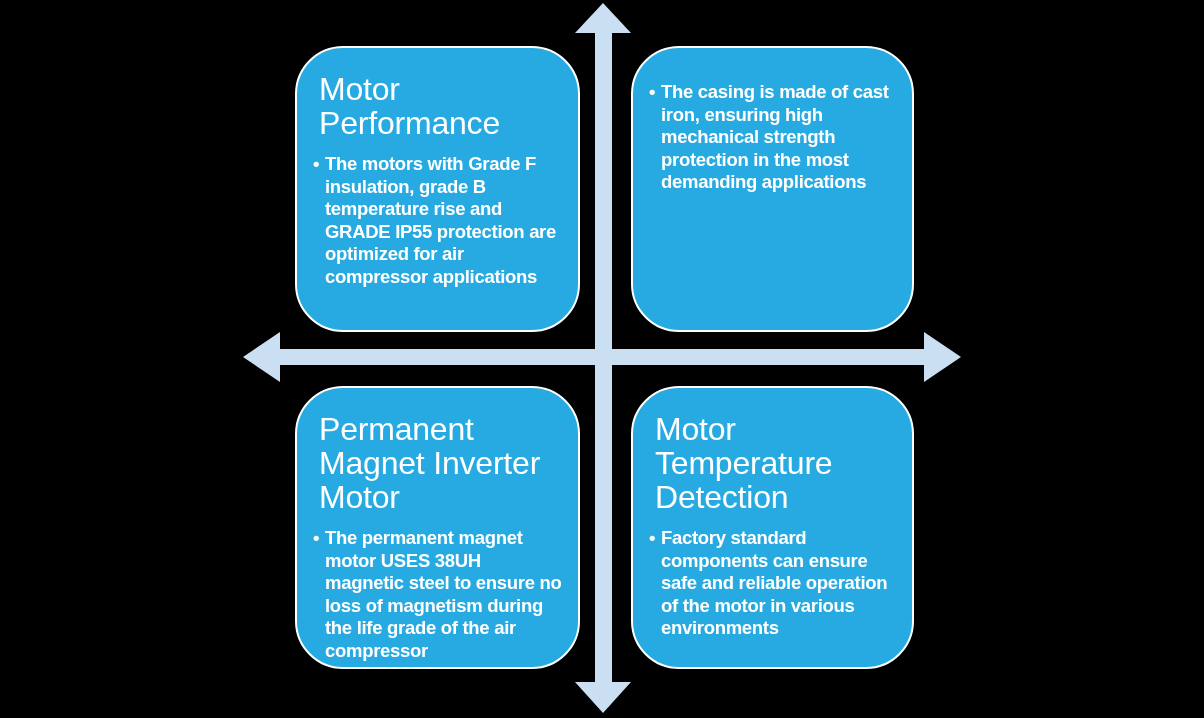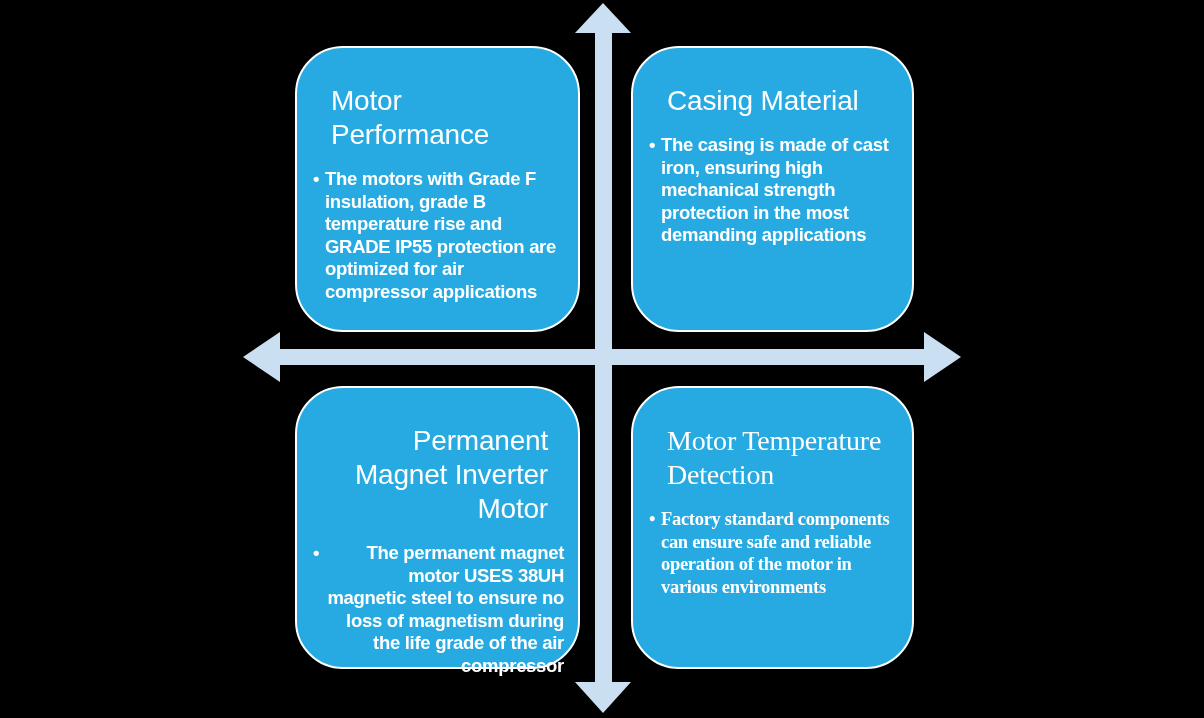--- a/index.html
+++ b/index.html
@@ -72,26 +72,26 @@
     position: absolute;
     box-sizing: border-box;
     background: var(--box);
     border: 2px solid #ffffff;
     border-radius: 48px;
     color: #ffffff;
     padding: 20px 14px 14px 18px;
   }
   .qbox.tl { left: 295px; top: 46px;  width: 285px; height: 286px; }
   .qbox.tr { left: 631px; top: 46px;  width: 283px; height: 286px; }
-  .qbox.bl { left: 295px; top: 386px; width: 285px; height: 283px; text-align: right; }
-  .qbox.br { left: 631px; top: 386px; width: 283px; height: 283px; font-family: Liberation Serif, serif; }
+  .qbox.bl { left: 295px; top: 386px; width: 285px; height: 283px; }
+  .qbox.br { left: 631px; top: 386px; width: 283px; height: 283px; }
 
   .qtitle {
-    margin: 16px;
-    font-size: 28px;
+    margin: 4px;
+    font-size: 32px;
     font-weight: 400;
     line-height: 34px;
     letter-spacing: -0.2px;
     color: #ffffff;
   }
   .qbody {
     margin: 13px 0 0 0;
     font-size: 18.5px;
     font-weight: 700;
     line-height: 22.5px;
@@ -123,21 +123,20 @@
     <h2 class="qtitle">Motor Performance</h2>
     <div class="qbody">
       <div class="bullet-item">
         <span class="bullet-dot">•</span>
         <span>The motors with Grade F insulation, grade B temperature rise and GRADE IP55 protection are optimized for air compressor applications</span>
       </div>
     </div>
   </div>
 
   <div class="qbox tr">
-    <h2 class="qtitle">Casing Material</h2>
     <div class="qbody">
       <div class="bullet-item">
         <span class="bullet-dot">•</span>
         <span>The casing is made of cast iron, ensuring high mechanical strength protection in the most demanding applications</span>
       </div>
     </div>
   </div>
 
   <div class="qbox bl">
     <h2 class="qtitle">Permanent Magnet Inverter Motor</h2>

